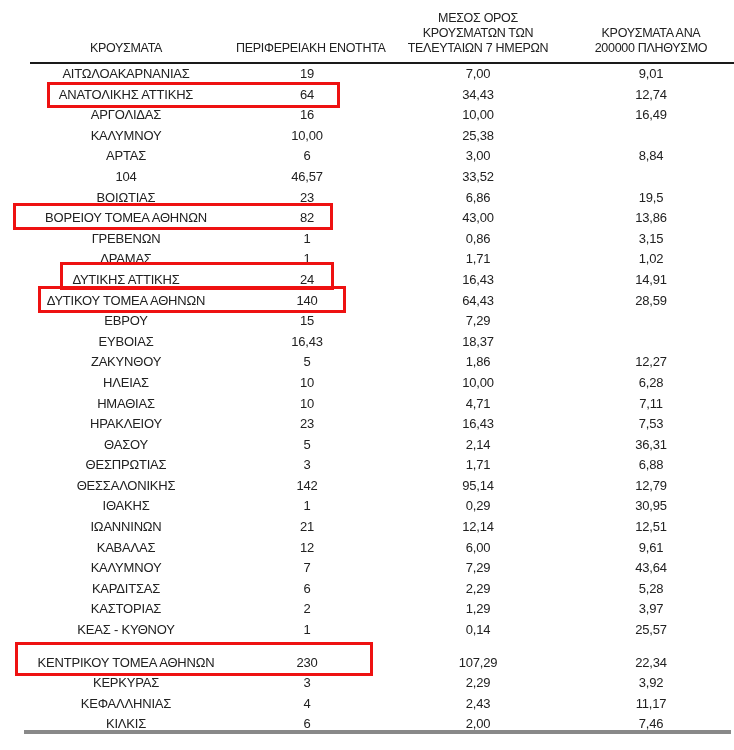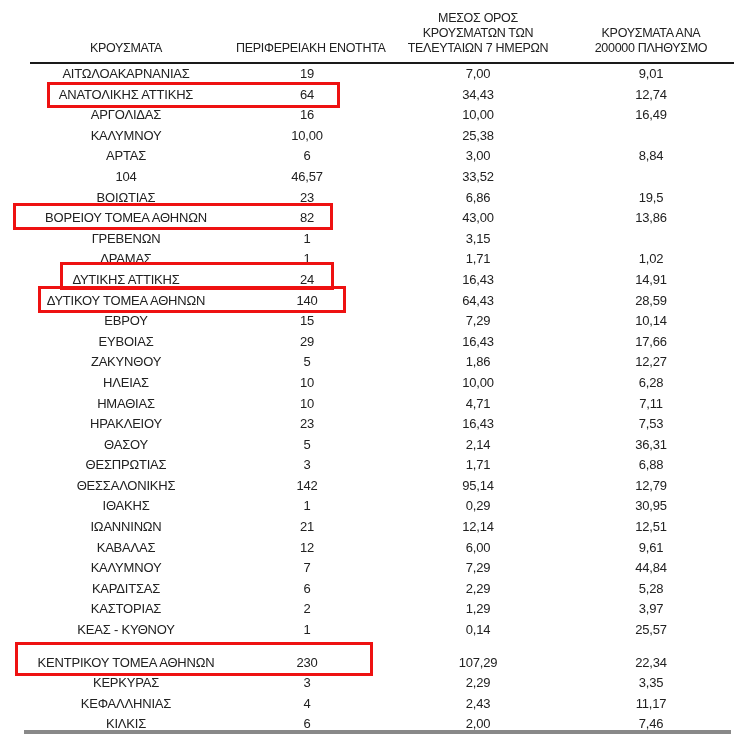--- a/index.html
+++ b/index.html
@@ -97,20 +97,21 @@
       </div>
       <div class="row">
         <div class="cell">ΒΟΡΕΙΟΥ ΤΟΜΕΑ ΑΘΗΝΩΝ</div>
         <div class="cell">82</div>
         <div class="cell">43,00</div>
         <div class="cell">13,86</div>
       </div>
       <div class="row">
         <div class="cell">ΓΡΕΒΕΝΩΝ</div>
         <div class="cell">1</div>
+        <div class="cell">0,86</div>
         <div class="cell">3,15</div>
       </div>
       <div class="row">
         <div class="cell">ΔΡΑΜΑΣ</div>
         <div class="cell">1</div>
         <div class="cell">1,71</div>
         <div class="cell">1,02</div>
       </div>
       <div class="row">
         <div class="cell">ΔΥΤΙΚΗΣ ΑΤΤΙΚΗΣ</div>
@@ -121,27 +122,25 @@
       <div class="row">
         <div class="cell">ΔΥΤΙΚΟΥ ΤΟΜΕΑ ΑΘΗΝΩΝ</div>
         <div class="cell">140</div>
         <div class="cell">64,43</div>
         <div class="cell">28,59</div>
       </div>
       <div class="row">
         <div class="cell">ΕΒΡΟΥ</div>
         <div class="cell">15</div>
         <div class="cell">7,29</div>
-        <div class="cell">10,14</div>
       </div>
       <div class="row">
         <div class="cell">ΕΥΒΟΙΑΣ</div>
-        <div class="cell">29</div>
         <div class="cell">16,43</div>
-        <div class="cell">17,66</div>
+        <div class="cell">18,37</div>
       </div>
       <div class="row">
         <div class="cell">ΖΑΚΥΝΘΟΥ</div>
         <div class="cell">5</div>
         <div class="cell">1,86</div>
         <div class="cell">12,27</div>
       </div>
       <div class="row">
         <div class="cell">ΗΛΕΙΑΣ</div>
         <div class="cell">10</div>
@@ -193,21 +192,21 @@
       <div class="row">
         <div class="cell">ΚΑΒΑΛΑΣ</div>
         <div class="cell">12</div>
         <div class="cell">6,00</div>
         <div class="cell">9,61</div>
       </div>
       <div class="row">
         <div class="cell">ΚΑΛΥΜΝΟΥ</div>
         <div class="cell">7</div>
         <div class="cell">7,29</div>
-        <div class="cell">44,84</div>
+        <div class="cell">43,64</div>
       </div>
       <div class="row">
         <div class="cell">ΚΑΡΔΙΤΣΑΣ</div>
         <div class="cell">6</div>
         <div class="cell">2,29</div>
         <div class="cell">5,28</div>
       </div>
       <div class="row">
         <div class="cell">ΚΑΣΤΟΡΙΑΣ</div>
         <div class="cell">2</div>
@@ -224,21 +223,21 @@
       <div class="row">
         <div class="cell">ΚΕΝΤΡΙΚΟΥ ΤΟΜΕΑ ΑΘΗΝΩΝ</div>
         <div class="cell">230</div>
         <div class="cell">107,29</div>
         <div class="cell">22,34</div>
       </div>
       <div class="row">
         <div class="cell">ΚΕΡΚΥΡΑΣ</div>
         <div class="cell">3</div>
         <div class="cell">2,29</div>
-        <div class="cell">3,35</div>
+        <div class="cell">3,92</div>
       </div>
       <div class="row">
         <div class="cell">ΚΕΦΑΛΛΗΝΙΑΣ</div>
         <div class="cell">4</div>
         <div class="cell">2,43</div>
         <div class="cell">11,17</div>
       </div>
       <div class="row">
         <div class="cell">ΚΙΛΚΙΣ</div>
         <div class="cell">6</div>

